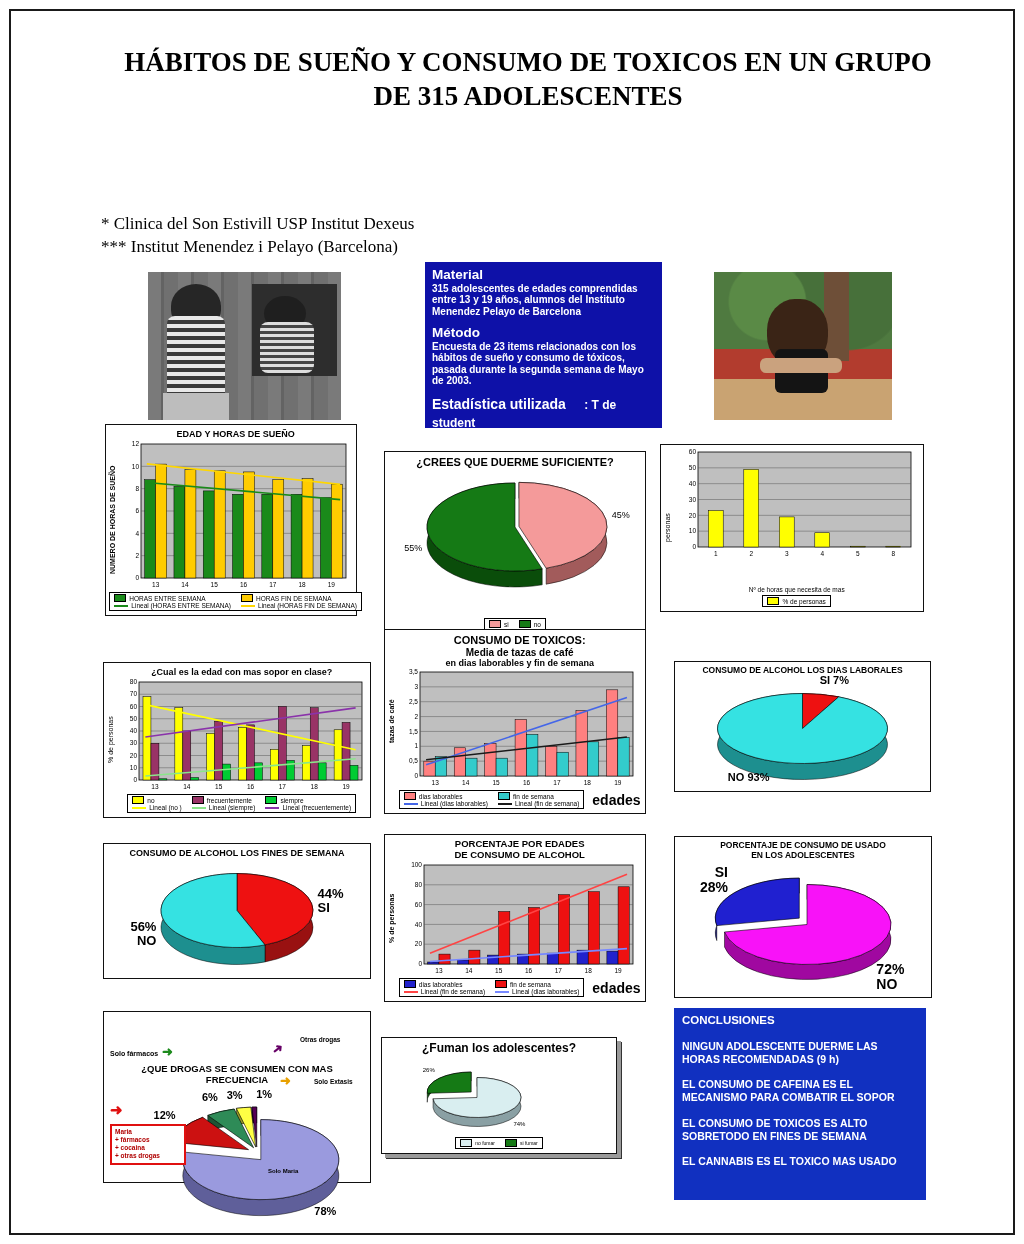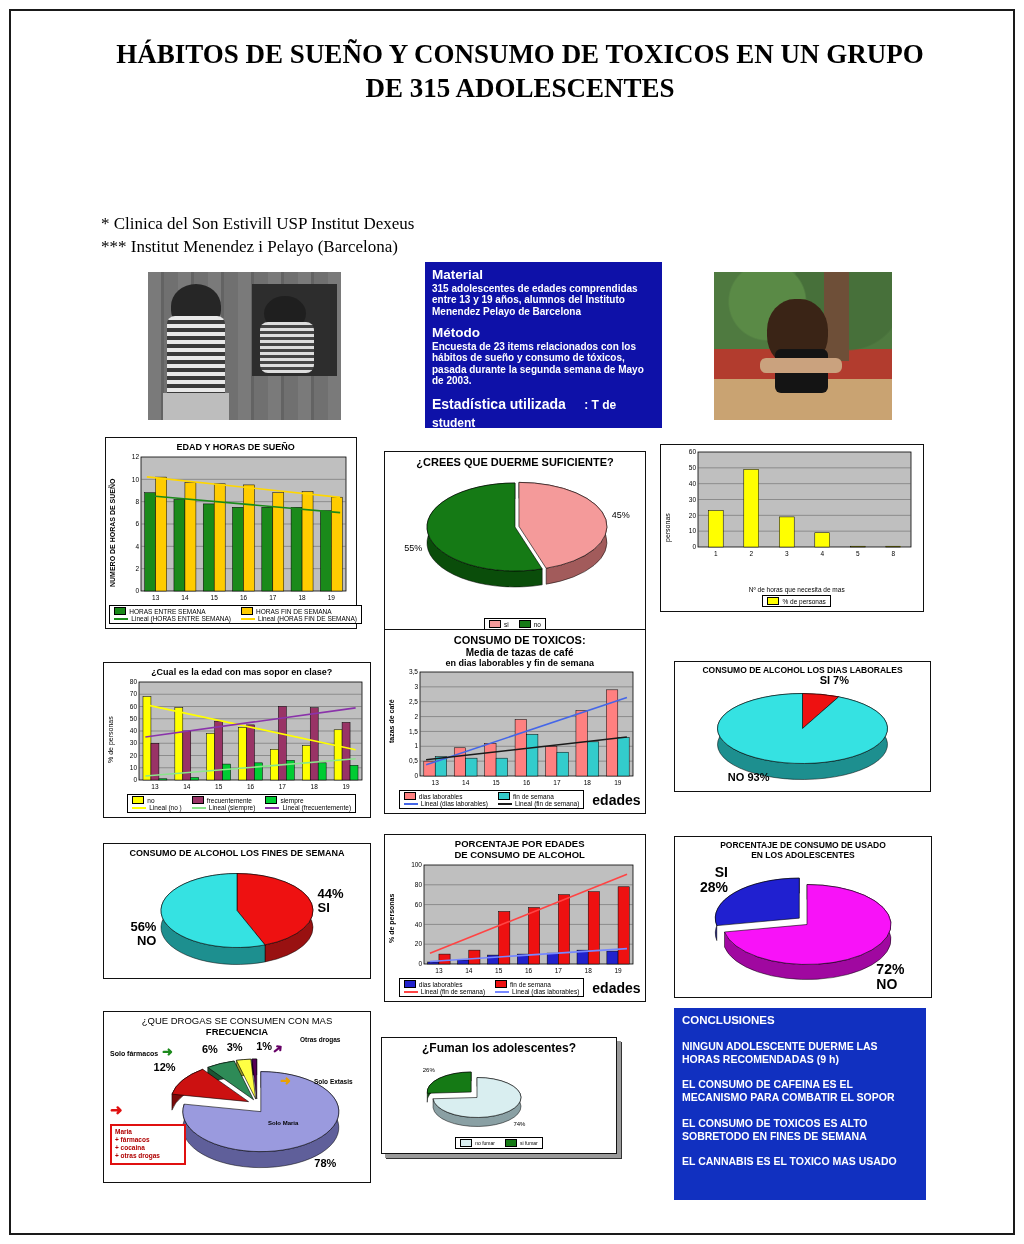--- a/index.html
+++ b/index.html
@@ -1,20 +1,20 @@
 <!DOCTYPE html>
 <html><head>
 <meta charset="utf-8">
 <style>
   html,body{margin:0;padding:0;background:#e8e8e8;}
   .page{position:relative;width:1024px;height:1244px;background:#ffffff;overflow:hidden;
         font-family:"Liberation Sans",sans-serif;color:#000;}
   .frame{position:absolute;inset:9px;border:2px solid #1a1a1a;pointer-events:none;}
   .title{position:absolute;left:92px;top:30px;width:840px;text-align:center;
-         font-family:"Liberation Serif",serif;font-weight:bold;font-size:27px;line-height:1.25;margin:8px;}
+         font-family:"Liberation Serif",serif;font-weight:bold;font-size:27px;line-height:1.25;margin:16px;}
   .authors{position:absolute;left:85px;top:112px;width:860px;font-family:"Liberation Serif",serif;
            font-weight:bold;font-size:21px;line-height:1.35;margin:0;}
   .affil{position:absolute;left:85px;font-family:"Liberation Serif",serif;font-size:17px;margin:16px;}
   
   .photoL{position:absolute;left:148px;top:272px;width:193px;height:148px;overflow:hidden;
           background:repeating-linear-gradient(90deg,#7a7a7a 0 13px,#636363 13px 16px,#707070 16px 30px);}
   .photoL .window{position:absolute;left:54%;top:8%;width:44%;height:62%;background:#2d2d2d;}
   .photoL .fig1{position:absolute;left:10%;top:30%;width:30%;height:52%;border-radius:8px 8px 0 0;
           background:repeating-linear-gradient(180deg,#e8e8e8 0 4px,#3a3a3a 4px 8px);}
   .photoL .hair1{position:absolute;left:12%;top:8%;width:26%;height:30%;border-radius:50% 50% 40% 40%;background:#262626;}
@@ -95,21 +95,21 @@
     <div class="mb-t">con un nivel de confianza del 0.05</div>
   </div>
 
   <div class="photoR" aria-hidden="true">
     <div class="trunk"></div>
     <div class="hair"></div>
     <div class="top"></div>
     <div class="arm"></div>
   </div>
 
-  <div class="panel" style="left:105px;top:437px;width:252px;height:192px;">
+  <div class="panel" style="left:105px;top:424px;width:252px;height:192px;">
       <div class="crow">
         <div class="ylabel" style="font-weight: bold; max-width: 26px;">NUMERO DE HORAS DE SUEÑO</div>
         <div class="ccol">
           <div class="ctitle">
             <div class="ctitle-line" style="font-size: 9px; font-weight: bold;">EDAD Y HORAS DE SUEÑO</div>
           </div>
           <div class="svgwrap"><svg width="237" height="152">
               <rect x="24" y="5" width="205" height="134" fill="#bfbfbf" stroke="#000" stroke-width="0.8"></rect>
               <text x="22" y="141.2" text-anchor="end" font-size="6.5">0</text>
               <line x1="24" y1="116.66666666666667" x2="229" y2="116.66666666666667" stroke="#585858" stroke-width="0.5"></line>
@@ -529,21 +529,21 @@
     <span class="arrow" style="left:176px;top:62px;font-size:13px;color:#e8a000;">➜</span>
     <span class="arrow" style="left:6px;top:90px;font-size:15px;color:#e01010;">➜</span>
     <div class="redbox" style="left:6px;top:112px;width:66px;color:#b00000;">
         <div class="rb-line" style="color: rgb(176, 0, 0);">Maria</div>
         <div class="rb-line" style="color: rgb(176, 0, 0);">+ fármacos</div>
         <div class="rb-line" style="color: rgb(176, 0, 0);">+ cocaina</div>
         <div class="rb-line" style="color: rgb(176, 0, 0);">+ otras drogas</div>
       </div>
   <div class="ccol">
         <div class="ctitle">
-          <div class="ctitle-line" style="font-size: 9.5px; font-weight: normal;">¿QUE DROGAS SE CONSUMEN CON MAS</div>
+          <div class="ctitle-line" style="font-size: 9.5px; font-weight: bold; margin-top: 48px;">¿QUE DROGAS SE CONSUMEN CON MAS</div>
           <div class="ctitle-line" style="font-size: 9.5px; font-weight: bold;">FRECUENCIA</div>
         </div>
         <div class="svgwrap"><svg width="262" height="142">
             <path d="M 154.82454393849213 33.623079456654736 A 78 40 0 1 1 78.20613838165441 66.12782687322577 l 0 16 A 78 40 0 1 0 154.82454393849213 49.623079456654736 Z" fill="#5f5f9a" stroke="#000" stroke-width="0.5"></path>
             <path d="M 65.93831518814214 56.14647946678106 A 78 40 0 0 1 96.70947106616694 31.28105227521214 l 0 16 A 78 40 0 0 0 65.93831518814214 72.14647946678106 Z" fill="#7a0a0a" stroke="#000" stroke-width="0.5"></path>
             <path d="M 101.74651598866649 29.400703805273956 A 78 40 0 0 1 128.1959544686207 23.01805713512661 l 0 16 A 78 40 0 0 0 101.74651598866649 45.400703805273956 Z" fill="#1c5434" stroke="#000" stroke-width="0.5"></path>
             <path d="M 130.35071308081945 22.355166830093665 A 78 40 0 0 1 144.8508637563917 21.177424138108037 l 0 16 A 78 40 0 0 0 130.35071308081945 38.355166830093665 Z" fill="#99992a" stroke="#000" stroke-width="0.5"></path>
             <path d="M 145.85105340408853 21.08287837994328 A 78 40 0 0 1 150.74871392737495 21.003947517074145 l 0 16 A 78 40 0 0 0 145.85105340408853 37.08287837994328 Z" fill="#330033" stroke="#000" stroke-width="0.5"></path>
             <path d="M 154.82454393849213 73.62307945665474 L 154.82454393849213 33.623079456654736 A 78 40 0 1 1 78.20613838165441 66.12782687322577 Z" fill="#9a9ade" stroke="#000" stroke-width="0.6"></path>
             <path d="M 142.55672074497986 63.64173205021003 L 65.93831518814214 56.14647946678106 A 78 40 0 0 1 96.70947106616694 31.28105227521214 Z" fill="#cc1111" stroke="#000" stroke-width="0.6"></path>

